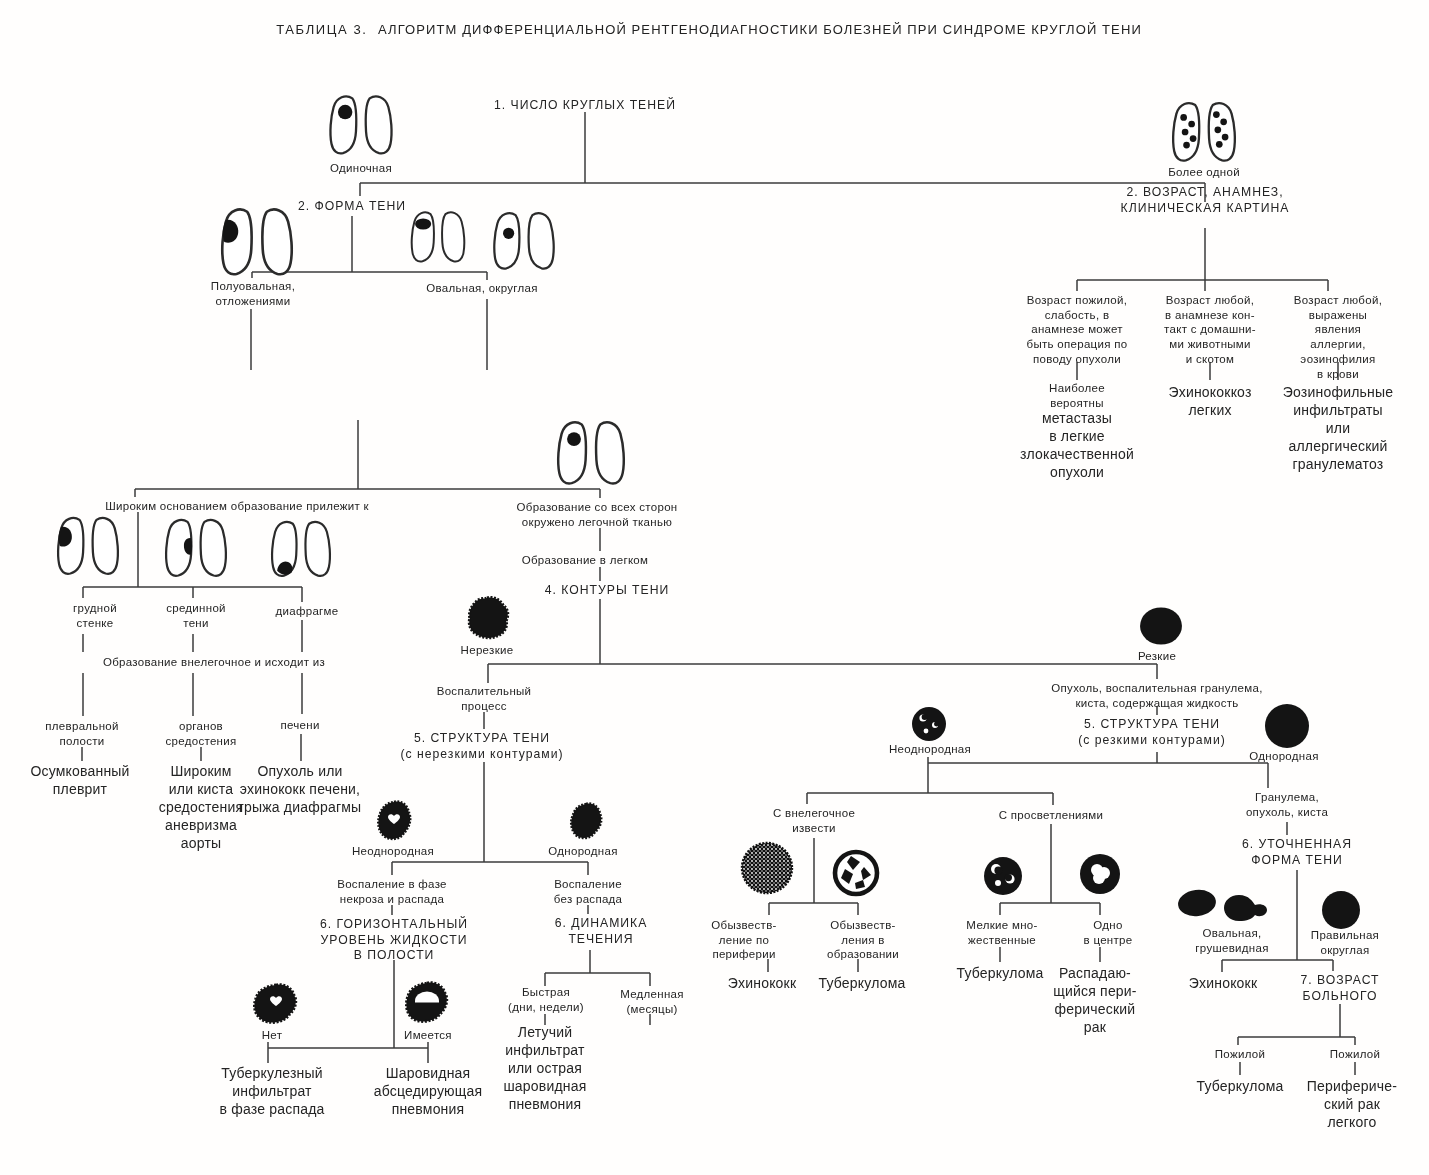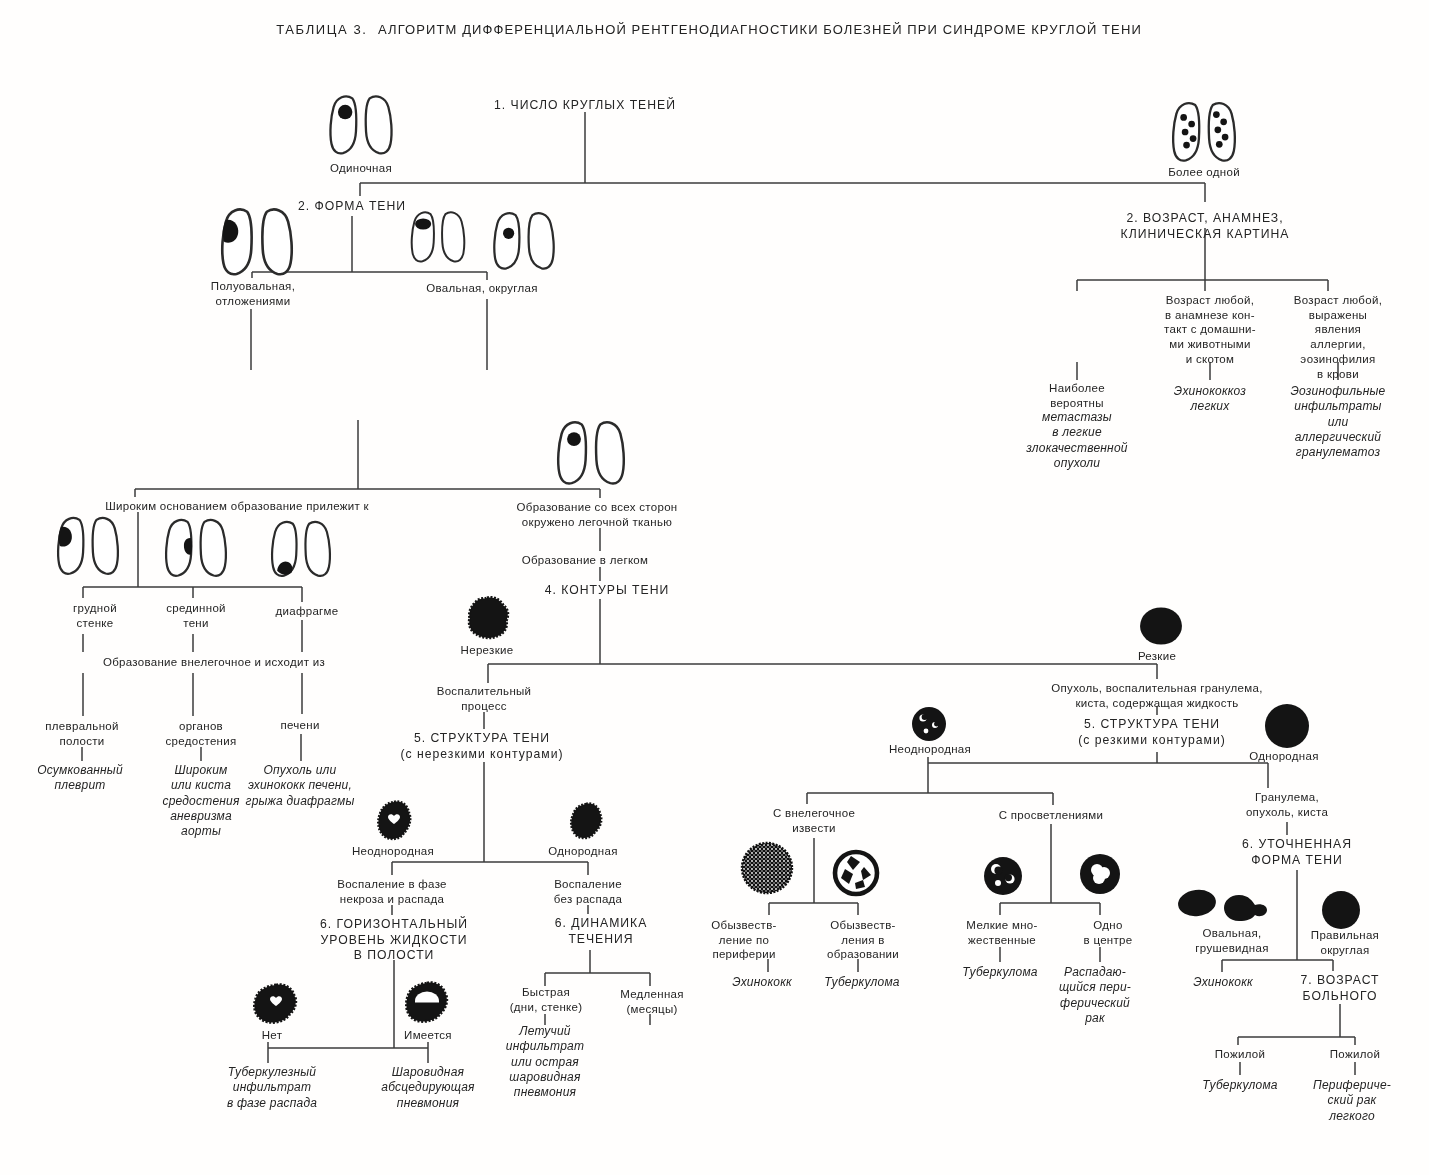--- a/index.html
+++ b/index.html
@@ -4,21 +4,21 @@
 <style>
   html,body{margin:0;padding:0;background:#fff;}
   .canvas{position:relative;width:1429px;height:1175px;background:#fffefd;
           font-family:"Liberation Sans",sans-serif;color:#1f1f1f;overflow:hidden;}
   .title{position:absolute;left:709px;top:22px;transform:translateX(-50%);
          font-size:13px;letter-spacing:1.6px;white-space:nowrap;color:#222;}
   .title .bold{font-weight:normal;letter-spacing:1.1px;}
   .node{position:absolute;transform:translateX(-50%);text-align:center;
         white-space:pre-line;font-size:11.5px;line-height:1.28;letter-spacing:.3px;color:#242424;}
   .h{font-size:12.2px;letter-spacing:1px;}
-  .dx{font-style:italic;font-size:12px;letter-spacing:.2px;}
+  .dx{font-size:14px;letter-spacing:.2px;}
   svg.lines{position:absolute;left:0;top:0;z-index:0;}
   .icon{position:absolute;z-index:1;}
   .hidden-defs{position:absolute;width:0;height:0;overflow:hidden;}
 </style>
 </head>
 <body>
 
 <div class="canvas">
 
   <svg class="hidden-defs" aria-hidden="true">
@@ -242,31 +242,36 @@
 в фазе распада</div>
   <div class="node dx" style="left:428px;top:1065px">Шаровидная
 абсцедирующая
 пневмония</div>
 
   <div class="node" style="left:588px;top:877px">Воспаление
 без распада</div>
   <div class="node h" style="left:601px;top:916px">6. ДИНАМИКА
 ТЕЧЕНИЯ</div>
   <div class="node" style="left:546px;top:985px">Быстрая
-(дни, стенке)</div>
+(дни, недели)</div>
   <div class="node" style="left:652px;top:987px">Медленная
 (месяцы)</div>
   <div class="node dx" style="left:545px;top:1024px">Летучий
 инфильтрат
 или острая
 шаровидная
 пневмония</div>
 
-  <div class="node h" style="left:1205px;top:211px">2. ВОЗРАСТ, АНАМНЕЗ,
+  <div class="node h" style="left:1205px;top:185px">2. ВОЗРАСТ, АНАМНЕЗ,
 КЛИНИЧЕСКАЯ КАРТИНА</div>
+  <div class="node" style="left:1077px;top:293px">Возраст пожилой,
+слабость, в
+анамнезе может
+быть операция по
+поводу опухоли</div>
   <div class="node" style="left:1210px;top:293px">Возраст любой,
 в анамнезе кон-
 такт с домашни-
 ми животными
 и скотом</div>
   <div class="node" style="left:1338px;top:293px">Возраст любой,
 выражены
 явления аллергии,
 эозинофилия
 в крови</div>

